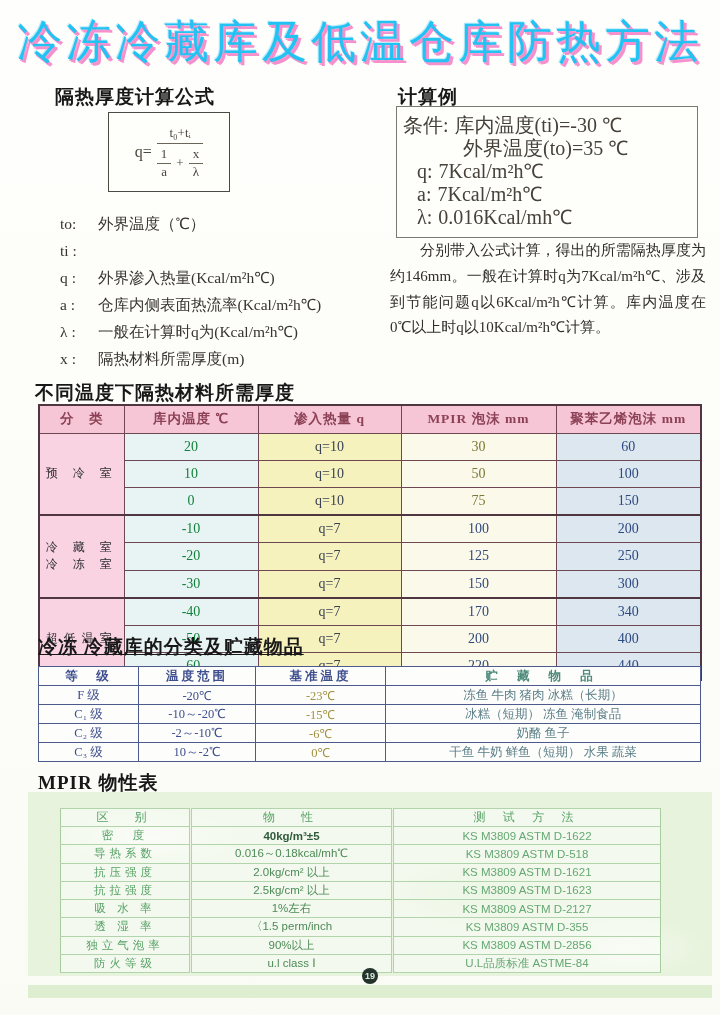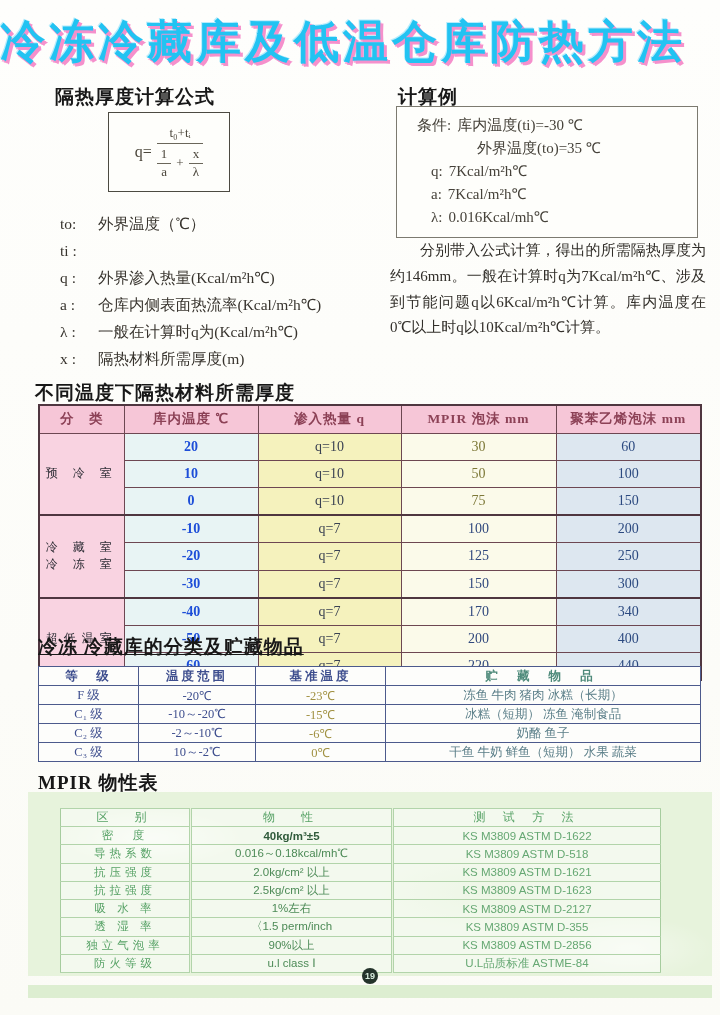--- a/index.html
+++ b/index.html
@@ -2,22 +2,22 @@
 <html><head>
 <meta charset="utf-8">
 <style>
   * { margin:0; padding:0; box-sizing:border-box; }
   html,body { width:720px; }
   body { font-family:"Liberation Serif", serif; background:#ffffff; }
   .page { position:relative; width:720px; height:1015px; overflow:hidden;
           background:linear-gradient(#fefefc, #fbfbf6); }
 
   
-  .doc-title { position:absolute; top:12px; left:0; width:100%; text-align:left;
-    font-family:"Liberation Sans", sans-serif; font-weight:bold; font-size:45px;
+  .doc-title { position:absolute; top:12px; left:0; width:100%; text-align:center;
+    font-family:"Liberation Sans", sans-serif; font-weight:normal; font-size:45px;
     letter-spacing:4px; color:#22c3f2;
     text-shadow:3px 3px 0 #f590cc, 1px 2px 0 #f7a5d6, -1px -1px 0 #b9ecfb; }
 
   
   .sec-h { position:absolute; font-weight:bold; font-size:19px; color:#181818; letter-spacing:1px; }
 
   
   .formula-box { position:absolute; left:108px; top:112px; width:122px; height:80px;
     border:1.5px solid #4c4a42; display:flex; align-items:center; justify-content:center;
     gap:5px; color:#4c473c; background:#fefefb; }
@@ -31,42 +31,42 @@
   .f-plus { font-size:13px; padding-top:8px; }
 
   
   .vars { position:absolute; left:60px; top:210px; width:330px; font-size:15.5px; color:#38342e; }
   .var-line { display:flex; line-height:27px; }
   .var-sym { width:38px; flex:none; }
   .var-desc { flex:1; }
 
   
   .ex-box { position:absolute; left:396px; top:106px; width:302px; min-height:124px;
-    border:1.2px solid #7c7a70; padding:7px 8px 8px 20px; font-size:15px;
+    border:1.2px solid #7c7a70; padding:7px 8px 8px 6px; font-size:20px;
     color:#46423a; background:#fefefb; }
   .ex-line { display:flex; line-height:23px; }
   .ex-label { flex:none; padding-right:6px; }
   .ind1 { margin-left:60px; }
   .ind2 { margin-left:14px; }
   .ex-par { position:absolute; left:390px; top:238px; width:316px; font-size:15px;
     line-height:1.72; color:#322f2a; text-indent:2em; text-align:justify; }
 
   
   table { border-collapse:collapse; table-layout:fixed; }
   td, th { overflow:hidden; white-space:nowrap; text-align:center; vertical-align:middle; }
 
   
   .t1 { position:absolute; left:38px; top:404px; width:662px; height:277px;
         border:2px solid #4f3640; font-size:14px;padding-left:35px; }
   .t1 th, .t1 td { border:1px solid #6d4752; }
   .t1 thead tr { height:28px; }
   .t1 thead th { background:#f6c6d7; color:#8c4156; font-size:13.5px; font-weight:bold; letter-spacing:1px; }
   .t1 tbody tr { height:21px; }
   .t1 td.cat { background:#f9d3e1; color:#2b2b33; font-size:12px; letter-spacing:6px; }
-  .t1 td.c0 { background:#e8f4f4; color:#1d4ed8;font-weight:bold; }
+  .t1 td.c0 { background:#e8f4f4; color:#15803d; }
   .t1 td.c1 { background:#f5f2bd; color:#3a4152; }
   .t1 td.c2 { background:#fbfaea; color:#31497e; }
   .t1 tr.g0 td.c2 { color:#7d7838; }
   .t1 td.c3 { background:#dde7f0; color:#2c4a80; }
   .t1 tr.gs td { border-top:2px solid #4f3640; }
 
   
   .t2 { position:absolute; left:38px; top:666px; width:662px; height:96px;
         border:1.6px solid #3e4a80; font-size:12.5px; background:#fdfdfb; }
   .t2 th, .t2 td { border:1px solid #4c5a8c; }

